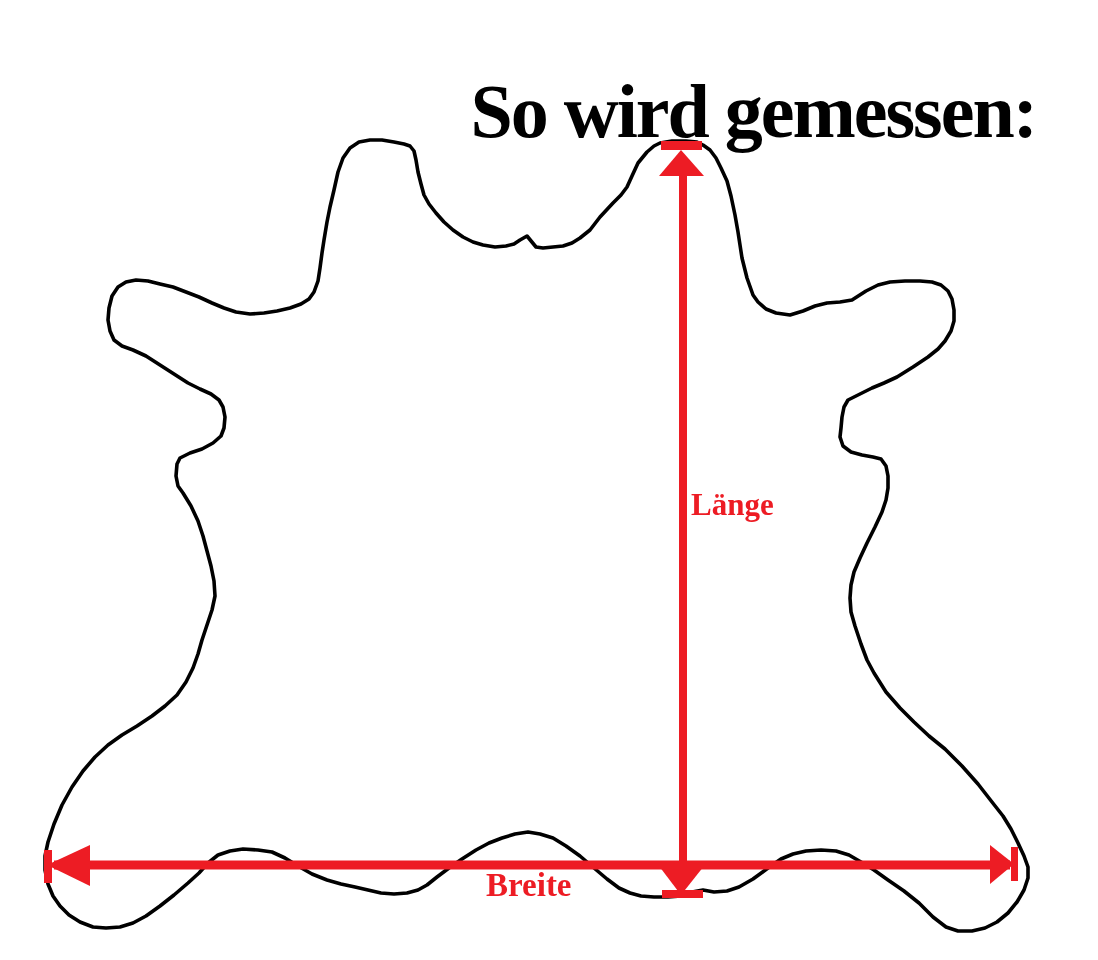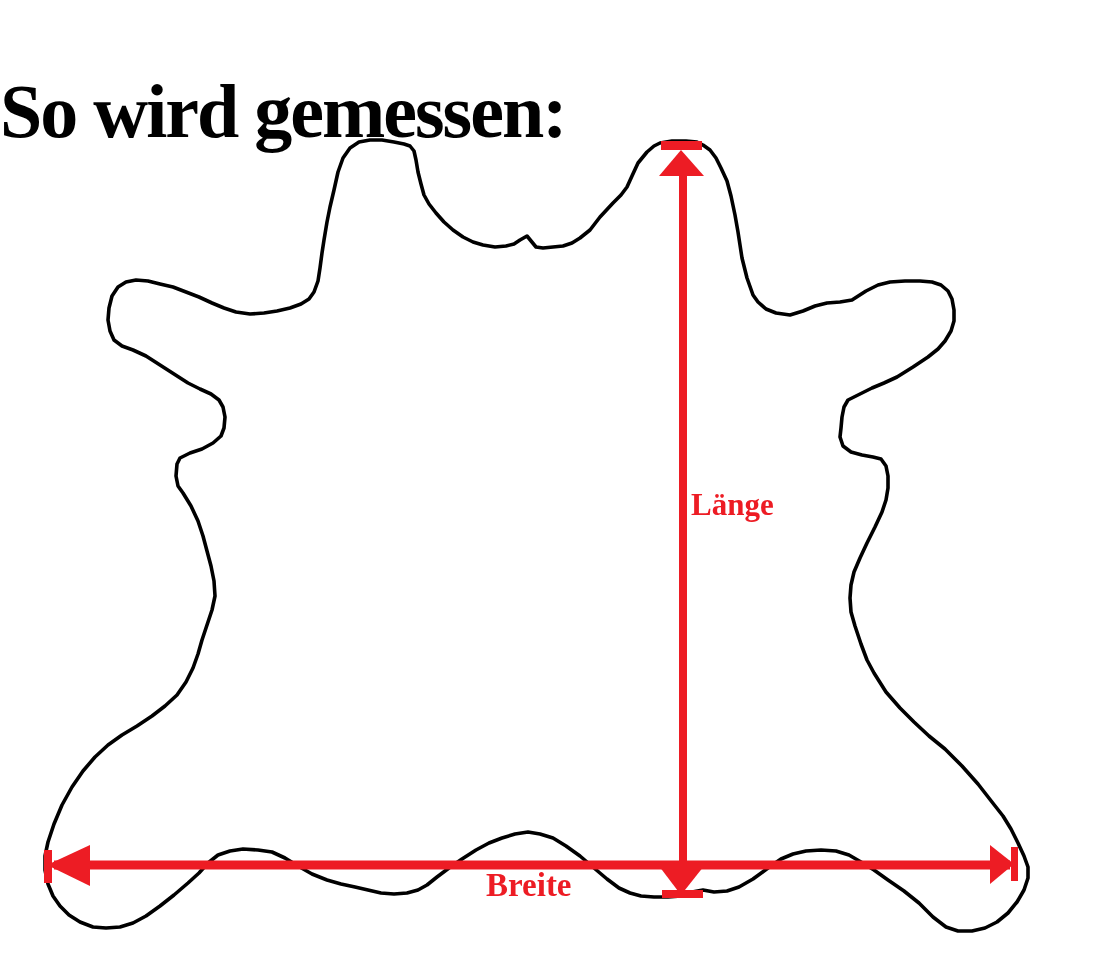--- a/index.html
+++ b/index.html
@@ -12,21 +12,21 @@
     width:1098px;height:960px;
     background:var(--bg);
     position:relative;
     overflow:hidden;
     font-family:"Liberation Serif", serif;
   }
   .title{
     position:absolute;
     top:22px;left:0;
     width:1036px;
-    text-align:left;
+    text-align:right;
     font-size:76px;
     font-weight:bold;
     letter-spacing:-2px;
     color:var(--outline);
     line-height:1;
     white-space:nowrap;
   }
   .diagram-svg{
     position:absolute;
     top:0;left:0;

